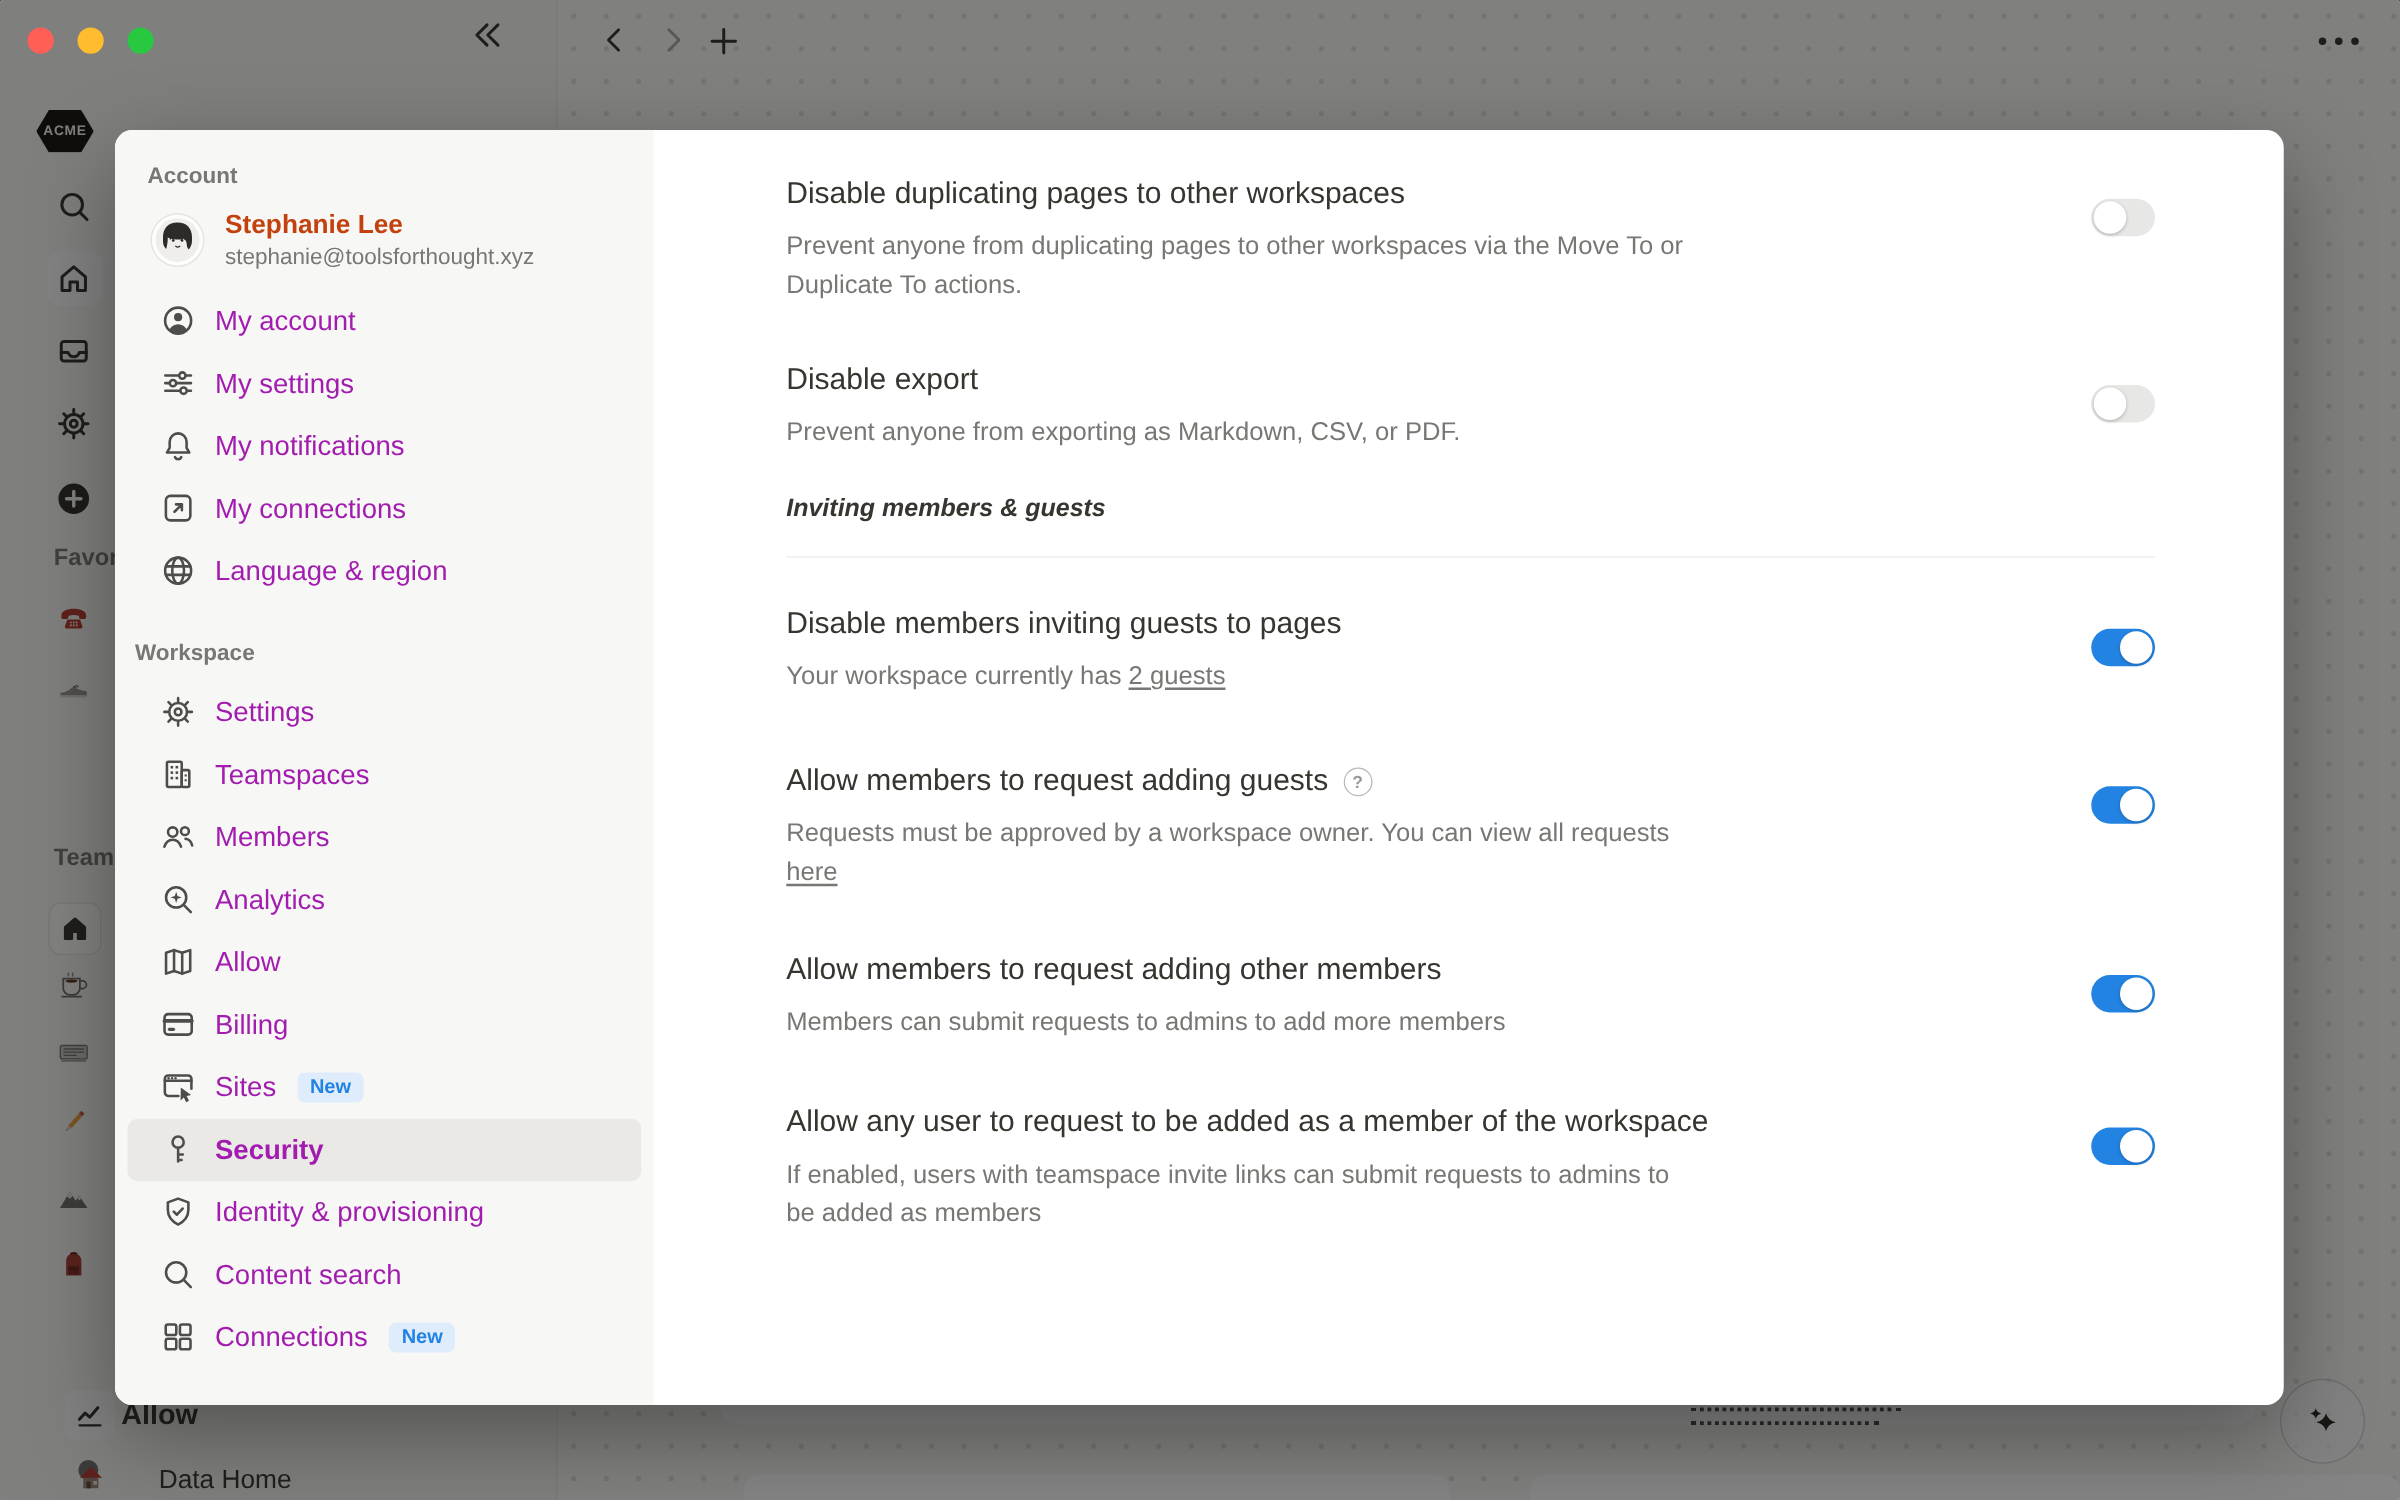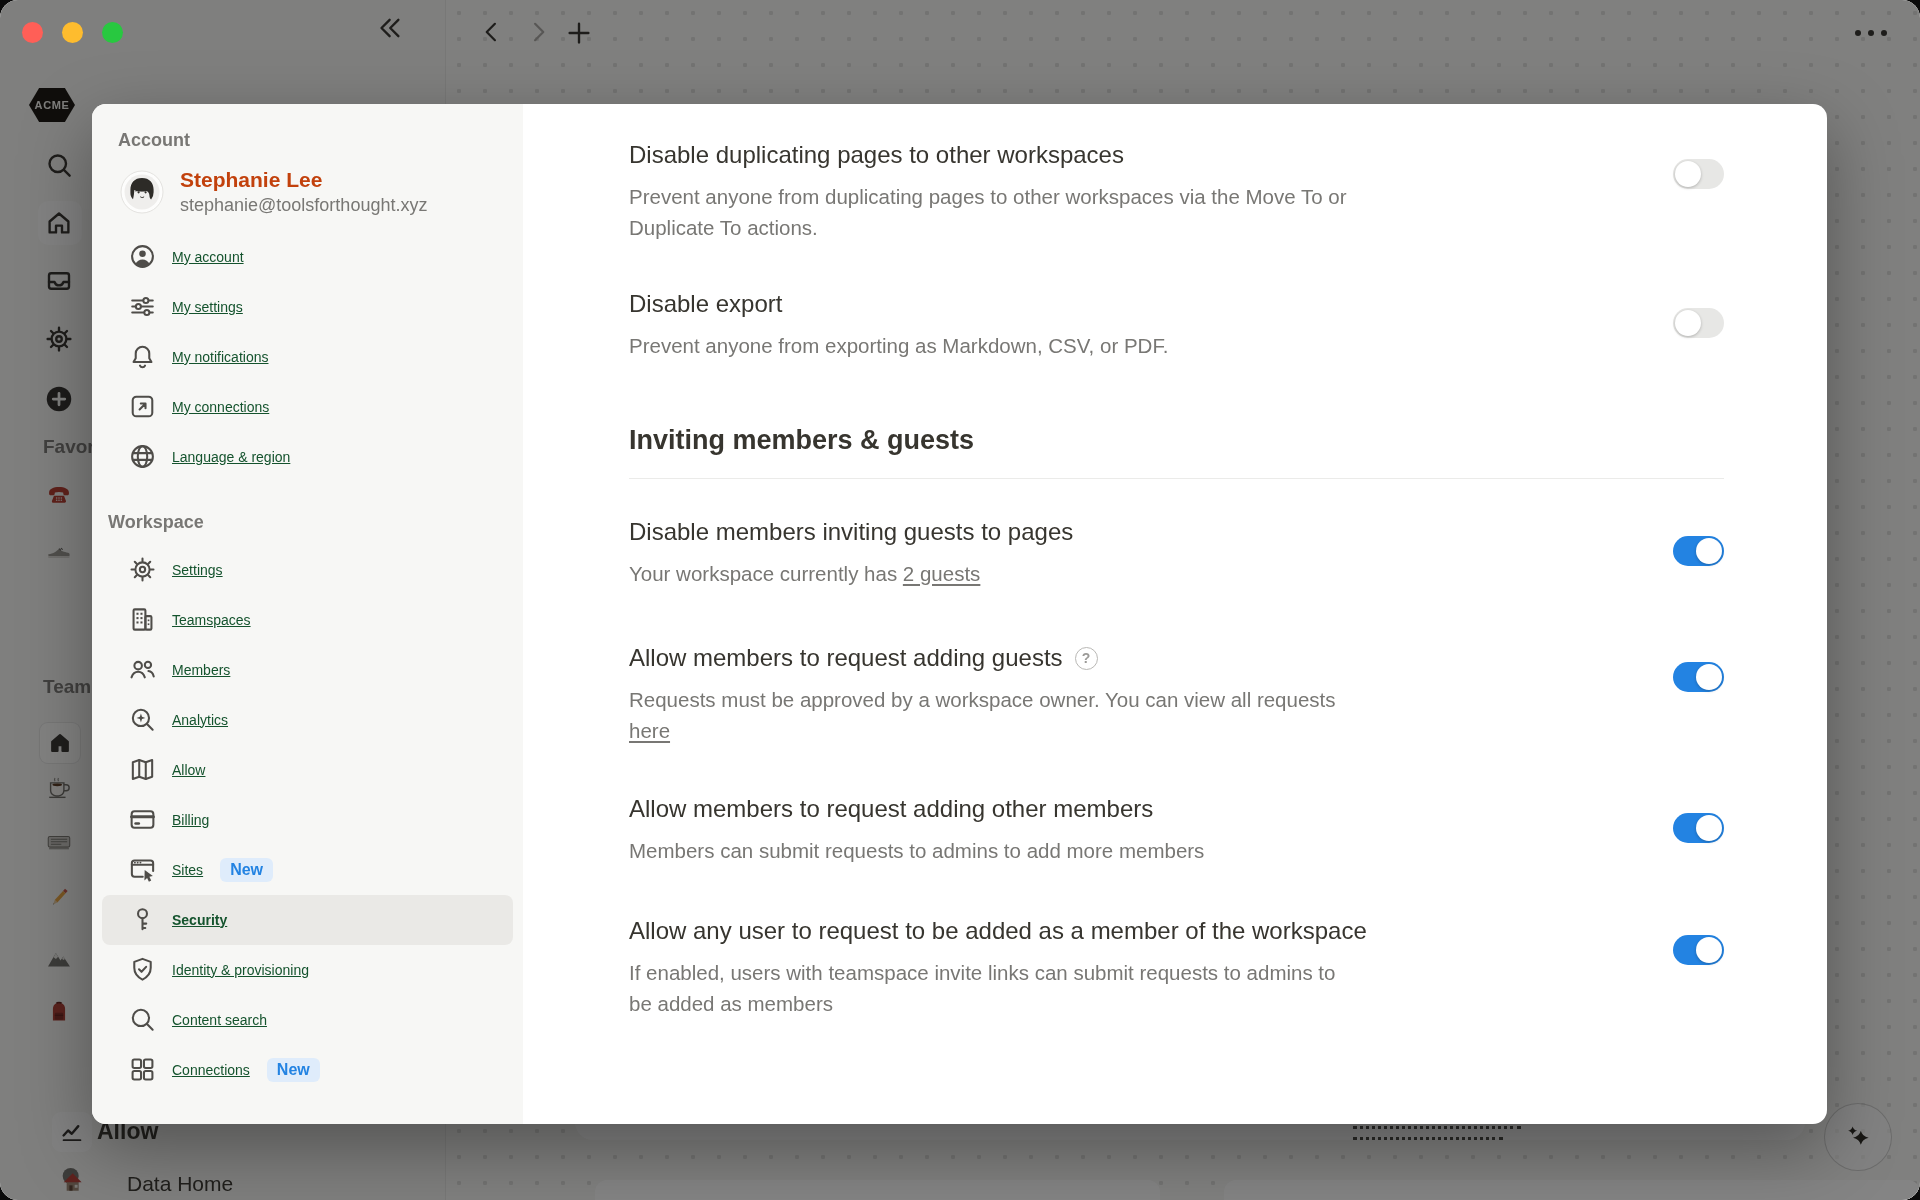--- a/index.html
+++ b/index.html
@@ -1,17 +1,17 @@
 <!DOCTYPE html>
 <html><head>
 <meta charset="utf-8">
 <style>
   html,body{margin:0;padding:0;background:#0a0a0a;}
   *{box-sizing:border-box;font-family:"Liberation Sans","DejaVu Sans",sans-serif;}
-  .screen{position:relative;width:1920px;height:1200px;overflow:hidden;border-radius:18px;background:#f7f7f5;}
+  .screen{position:relative;width:1920px;height:1200px;overflow:hidden;border-radius:2px;background:#f7f7f5;}
   .abs{position:absolute;}
   svg{display:block;}
   .ic{color:#32302c;}
   .ic svg{width:100%;height:100%;fill:none;stroke:currentColor;stroke-width:1.9;stroke-linecap:round;stroke-linejoin:round;}
 
   
   .bg-sidebar{left:0;top:0;width:446px;height:1200px;background:#f4f4f2;border-right:1px solid rgba(0,0,0,.05);}
   .bg-canvas{left:446px;top:0;width:1474px;height:1200px;background:#f6f6f4;
     background-image:radial-gradient(circle,#dddddb 2px,transparent 2.4px);background-size:26px 26px;}
   .bg-card{left:575px;top:950px;width:1230px;height:190px;background:#ffffff;border-radius:18px;}
@@ -42,41 +42,41 @@
     box-shadow:0 24px 70px rgba(0,0,0,.35);z-index:20;display:flex;overflow:hidden;}
   .m-side{width:431px;background:#f7f7f5;padding:26px 0 0 0;flex:none;}
   .m-head{padding:0 0 0 26px;font-size:18px;font-weight:700;color:#787774;margin-bottom:16px;}
   .m-user{display:flex;align-items:center;gap:16px;padding-left:28px;margin-bottom:14px;}
   .m-avatar{width:44px;height:44px;flex:none;}
   .m-uname{font-size:21px;font-weight:700;color:#c2410c;line-height:1.25;}
   .m-uemail{font-size:18px;color:#787774;line-height:1.35;}
   .sitem{height:50px;display:flex;align-items:center;gap:15px;padding-left:26px;margin:0 10px;border-radius:8px;cursor:pointer;}
   .sitem .si{width:29px;height:29px;flex:none;color:#4f4d49;}
   .sitem .si svg{width:100%;height:100%;fill:none;stroke:currentColor;stroke-width:1.7;stroke-linecap:round;stroke-linejoin:round;}
-  .slabel{font-size:14px;color:#14532d;white-space:nowrap;text-decoration:underline;}
+  .slabel{font-size:22px;color:#a21caf;white-space:nowrap;}
   .sitem.selected{background:#eae9e6;}
   .sitem.selected .slabel{font-weight:700;text-align:right;}
   .new-badge{background:#dfecfb;color:#2383e2;font-size:16px;font-weight:600;border-radius:6px;padding:3px 10px;margin-left:2px;}
   .sec-gap{height:30px;}
   .m-wshead{padding:0 0 0 16px;font-size:18px;font-weight:700;color:#787774;margin:0 0 12px 0;}
 
   .m-main{flex:1;padding:34px 103px 0 106px;}
   .srow{display:flex;align-items:flex-start;}
   .srow .rtext{flex:1;min-width:0;}
   .rtitle{font-size:24px;color:#37352f;line-height:34px;margin-bottom:9px;display:flex;align-items:center;}
   .rdesc{font-size:20.5px;color:#787774;line-height:31px;}
   .rlink{text-decoration:underline;text-underline-offset:3px;cursor:pointer;}
   .help{width:23px;height:23px;border:1.6px solid #b9b8b5;border-radius:50%;color:#9b9a97;font-size:14px;font-weight:600;
     display:inline-flex;align-items:center;justify-content:center;margin-left:12px;flex:none;}
   .tg{width:51px;height:30px;border-radius:15px;background:#e7e7e5;position:relative;flex:none;margin-top:21px;cursor:pointer;}
   .tg::after{content:"";position:absolute;top:2px;left:2px;width:26px;height:26px;border-radius:50%;background:#fff;box-shadow:0 1px 3px rgba(15,15,15,.25);}
   .tg.on{background:#2383e2;}
   .tg.on::after{left:auto;right:2px;}
   .gap44{height:44px;}.gap52{height:52px;}.gap46{height:46px;}.gap48{height:48px;}
-  .sec-heading{font-size:27px;font-weight:700;color:#37352f;margin-top:61px;line-height:36px;}
+  .sec-heading{font-size:20px;font-weight:700;color:#37352f;margin-top:28px;line-height:36px;font-style:italic;}
   .divider{height:1px;background:#ebebe9;margin:20px 0 36px 0;}
 </style>
 </head>
 <body>
 
 <div class="screen">
 
   <div>
     <div class="abs bg-canvas"></div>
     <div class="abs bg-sidebar"></div>

